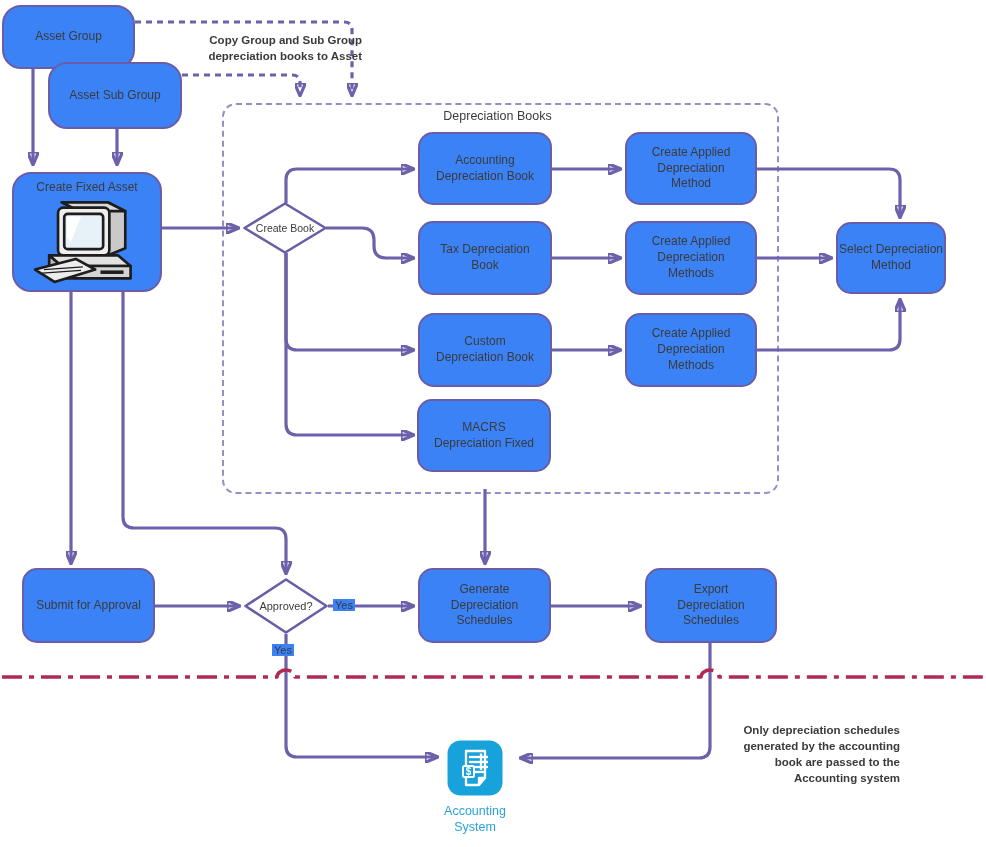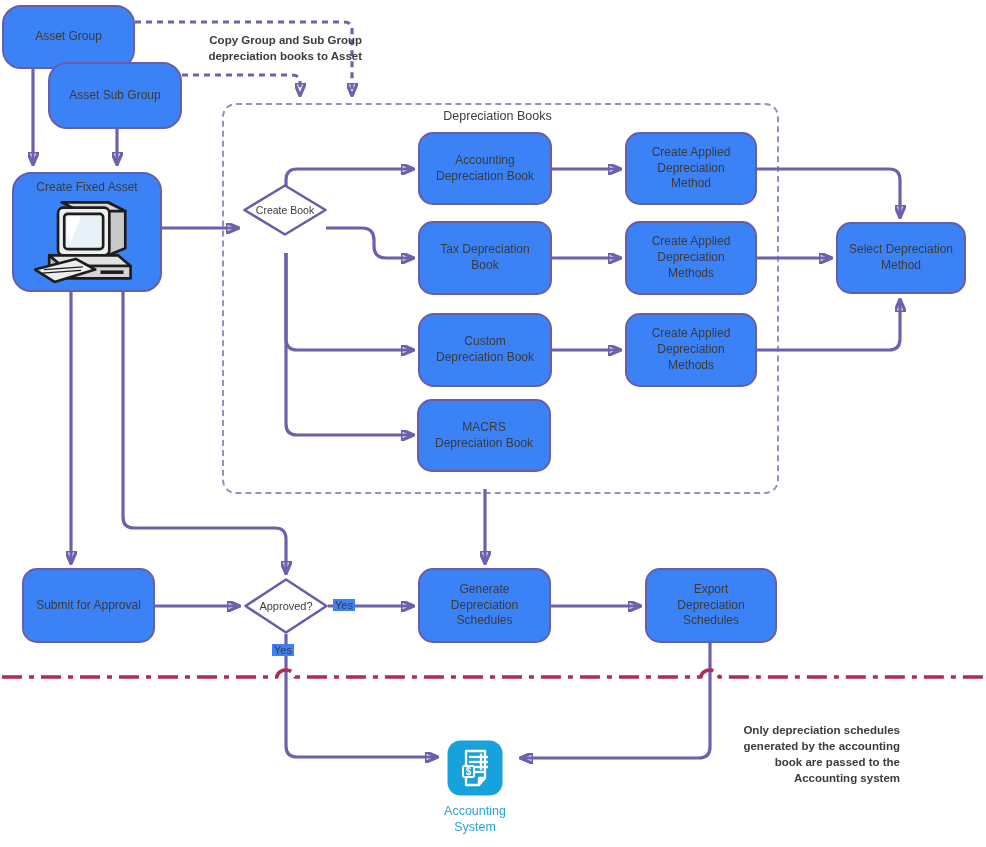--- a/index.html
+++ b/index.html
@@ -86,47 +86,47 @@
       <polygon points="20,66 34,78 34,92 20,80" fill="#bcbcbc"></polygon>
       <line x1="78" y1="85" x2="104" y2="85" stroke-width="4"></line>
       <rect x="40" y="82" width="10" height="6" fill="#9a9a9a" stroke-width="2"></rect>
       <polygon points="4,82 50,70 72,82 26,96" fill="#ededed"></polygon>
       <line x1="14" y1="82" x2="58" y2="79" stroke-width="1.5"></line>
       <line x1="12" y1="86" x2="56" y2="83" stroke-width="1.5"></line>
     </g>
   </svg>
 </div>
 
-<div class="diamond" style="left:243px;top:184px;width:84px;height:52px;text-align:right;">
+<div class="diamond" style="left:243px;top:202px;width:84px;height:52px;text-align:right;">
   <svg width="84" height="52" viewBox="0 0 84 52">
     <polygon points="42,1.5 82.5,26 42,50.5 1.5,26" fill="#ffffff" stroke="#6a5da8" stroke-width="2.6" stroke-linejoin="round"></polygon>
   </svg>
   <span class="dlabel">Create Book</span>
 </div>
 
 <div class="node" style="left:418px;top:132px;width:134px;height:73px;">Accounting
 Depreciation Book</div>
 <div class="node" style="left:418px;top:221px;width:134px;height:74px;">Tax Depreciation
 Book</div>
 <div class="node" style="left:418px;top:313px;width:134px;height:74px;border-radius:16px;">Custom
 Depreciation Book</div>
 <div class="node" style="left:417px;top:399px;width:134px;height:73px;">MACRS
-Depreciation Book</div>
+Depreciation Fixed</div>
 
 <div class="node" style="left:625px;top:132px;width:132px;height:73px;">Create Applied
 Depreciation
 Method</div>
 <div class="node" style="left:625px;top:221px;width:132px;height:74px;">Create Applied
 Depreciation
 Methods</div>
 <div class="node" style="left:625px;top:313px;width:132px;height:74px;">Create Applied
 Depreciation
 Methods</div>
 
-<div class="node" style="left:836px;top:222px;width:130px;height:72px;">Select Depreciation
+<div class="node" style="left:836px;top:222px;width:110px;height:72px;">Select Depreciation
 Method</div>
 
 <div class="node" style="left:22px;top:568px;width:133px;height:75px;">Submit for Approval</div>
 
 <div class="diamond" style="left:244px;top:578px;width:84px;height:56px;">
   <svg width="84" height="56" viewBox="0 0 84 56">
     <polygon points="42,1.5 82.5,28 42,54.5 1.5,28" fill="#ffffff" stroke="#6a5da8" stroke-width="2.6" stroke-linejoin="round"></polygon>
   </svg>
   <span class="dlabel" style="font-size:11px;">Approved?</span>
 </div>

